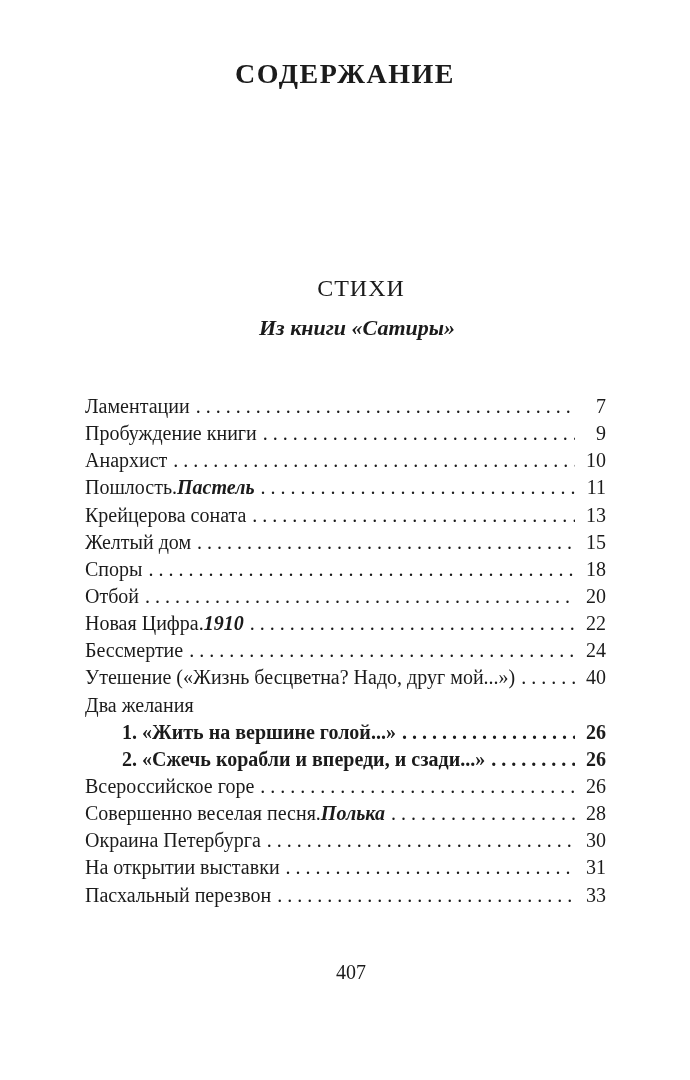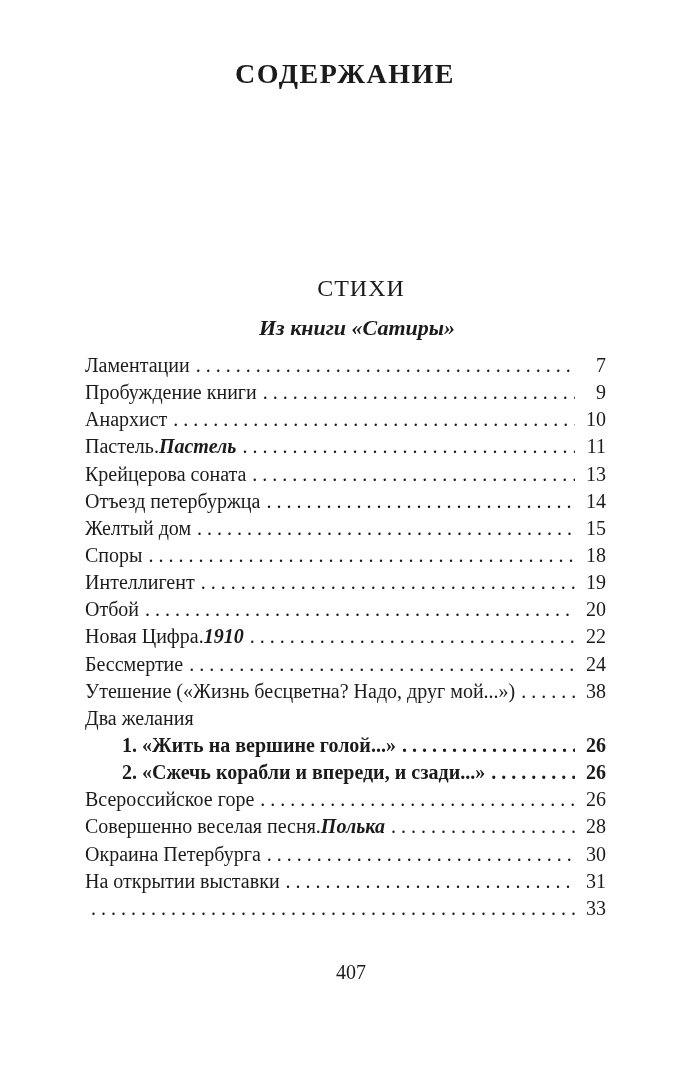--- a/index.html
+++ b/index.html
@@ -61,21 +61,21 @@
     align-items: baseline;
     height: 27.15px;
     line-height: 27.15px;
     font-size: 20px;
     white-space: nowrap;
   }
   .toc-row.indent {
     padding-left: 37px;
     font-weight: bold;
   }
-  .t  { flex: 0 0 auto; }
+  .t  { flex: 0 0 auto; margin-top: 41px; }
   .it { flex: 0 0 auto; font-style: italic; font-weight: bold; }
   .leader {
     flex: 1 1 auto;
     overflow: hidden;
     min-width: 0;
   }
   .leader::after {
     content: ". . . . . . . . . . . . . . . . . . . . . . . . . . . . . . . . . . . . . . . . . . . . . . . . . . . . . . . . . . . . . . . . . . . . . . . .";
     padding-left: 6px;
     letter-spacing: 0.5px;
@@ -121,70 +121,60 @@
       <span class="t">Пробуждение книги</span>
       <span class="leader"></span>
       <span class="pg">9</span>
     </div>
   <div class="toc-row">
       <span class="t">Анархист</span>
       <span class="leader"></span>
       <span class="pg">10</span>
     </div>
   <div class="toc-row">
-      <span class="t">Пастель. </span>
+      <span class="t">Пошлость. </span>
       <span class="it">Пастель</span>
       <span class="leader"></span>
       <span class="pg">11</span>
     </div>
   <div class="toc-row">
       <span class="t">Крейцерова соната</span>
       <span class="leader"></span>
       <span class="pg">13</span>
     </div>
   <div class="toc-row">
-      <span class="t">Отъезд петербуржца</span>
-      <span class="leader"></span>
-      <span class="pg">14</span>
-    </div>
-  <div class="toc-row">
       <span class="t">Желтый дом</span>
       <span class="leader"></span>
       <span class="pg">15</span>
     </div>
   <div class="toc-row">
       <span class="t">Споры</span>
       <span class="leader"></span>
       <span class="pg">18</span>
-    </div>
-  <div class="toc-row">
-      <span class="t">Интеллигент</span>
-      <span class="leader"></span>
-      <span class="pg">19</span>
     </div>
   <div class="toc-row">
       <span class="t">Отбой</span>
       <span class="leader"></span>
       <span class="pg">20</span>
     </div>
   <div class="toc-row">
       <span class="t">Новая Цифра. </span>
       <span class="it">1910</span>
       <span class="leader"></span>
       <span class="pg">22</span>
     </div>
   <div class="toc-row">
       <span class="t">Бессмертие</span>
       <span class="leader"></span>
       <span class="pg">24</span>
     </div>
   <div class="toc-row">
       <span class="t">Утешение («Жизнь бесцветна? Надо, друг мой...»)</span>
       <span class="leader"></span>
-      <span class="pg">38</span>
+      <span class="pg">40</span>
     </div>
   <div class="toc-row bare">
       <span class="t">Два желания</span>
       <span class="leader"></span>
       <span class="pg"></span>
     </div>
   <div class="toc-row indent">
       <span class="t">1. «Жить на вершине голой...»</span>
       <span class="leader"></span>
       <span class="pg">26</span>
@@ -209,18 +199,19 @@
       <span class="t">Окраина Петербурга</span>
       <span class="leader"></span>
       <span class="pg">30</span>
     </div>
   <div class="toc-row">
       <span class="t">На открытии выставки</span>
       <span class="leader"></span>
       <span class="pg">31</span>
     </div>
   <div class="toc-row">
+      <span class="t">Пасхальный перезвон</span>
       <span class="leader"></span>
       <span class="pg">33</span>
     </div>
 </div>
 
 <div class="page-footer">407</div>
 
 </body></html>

